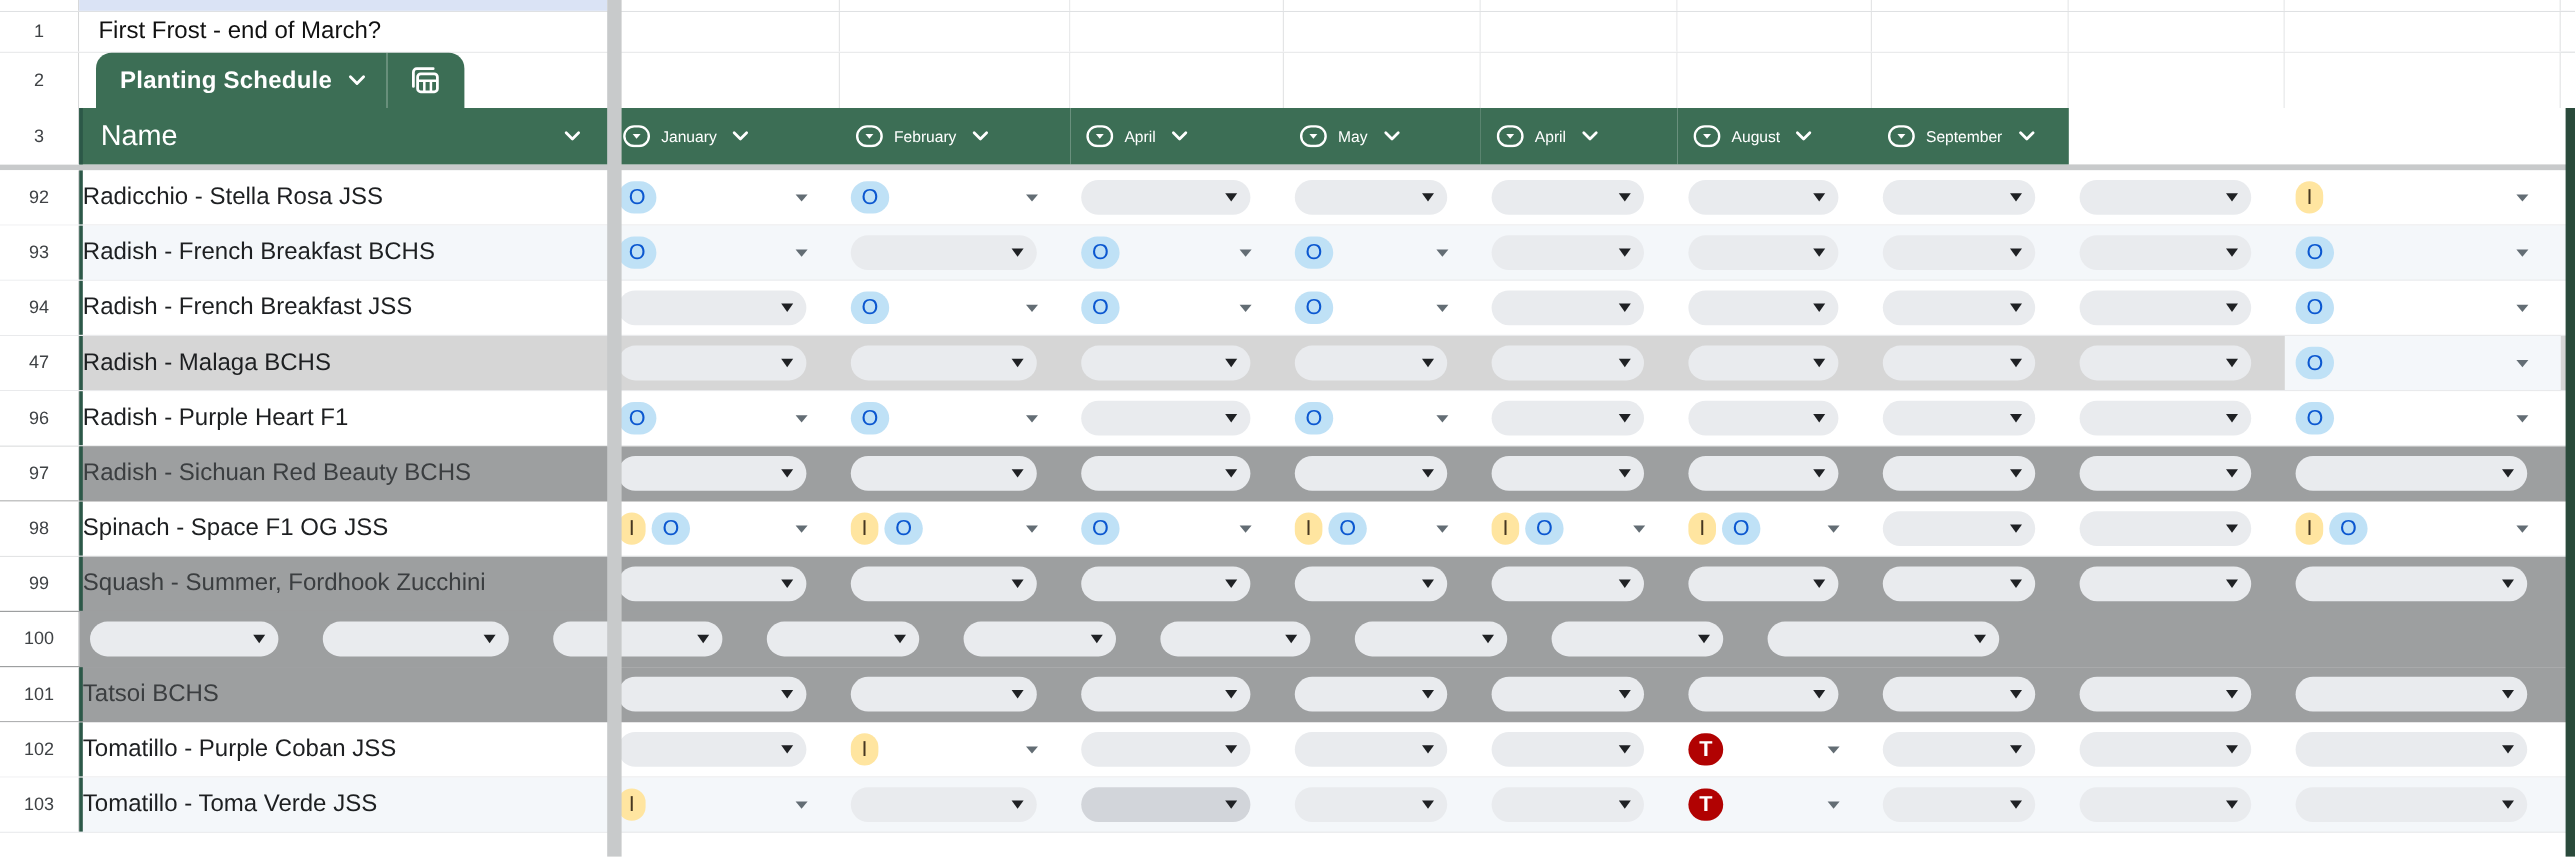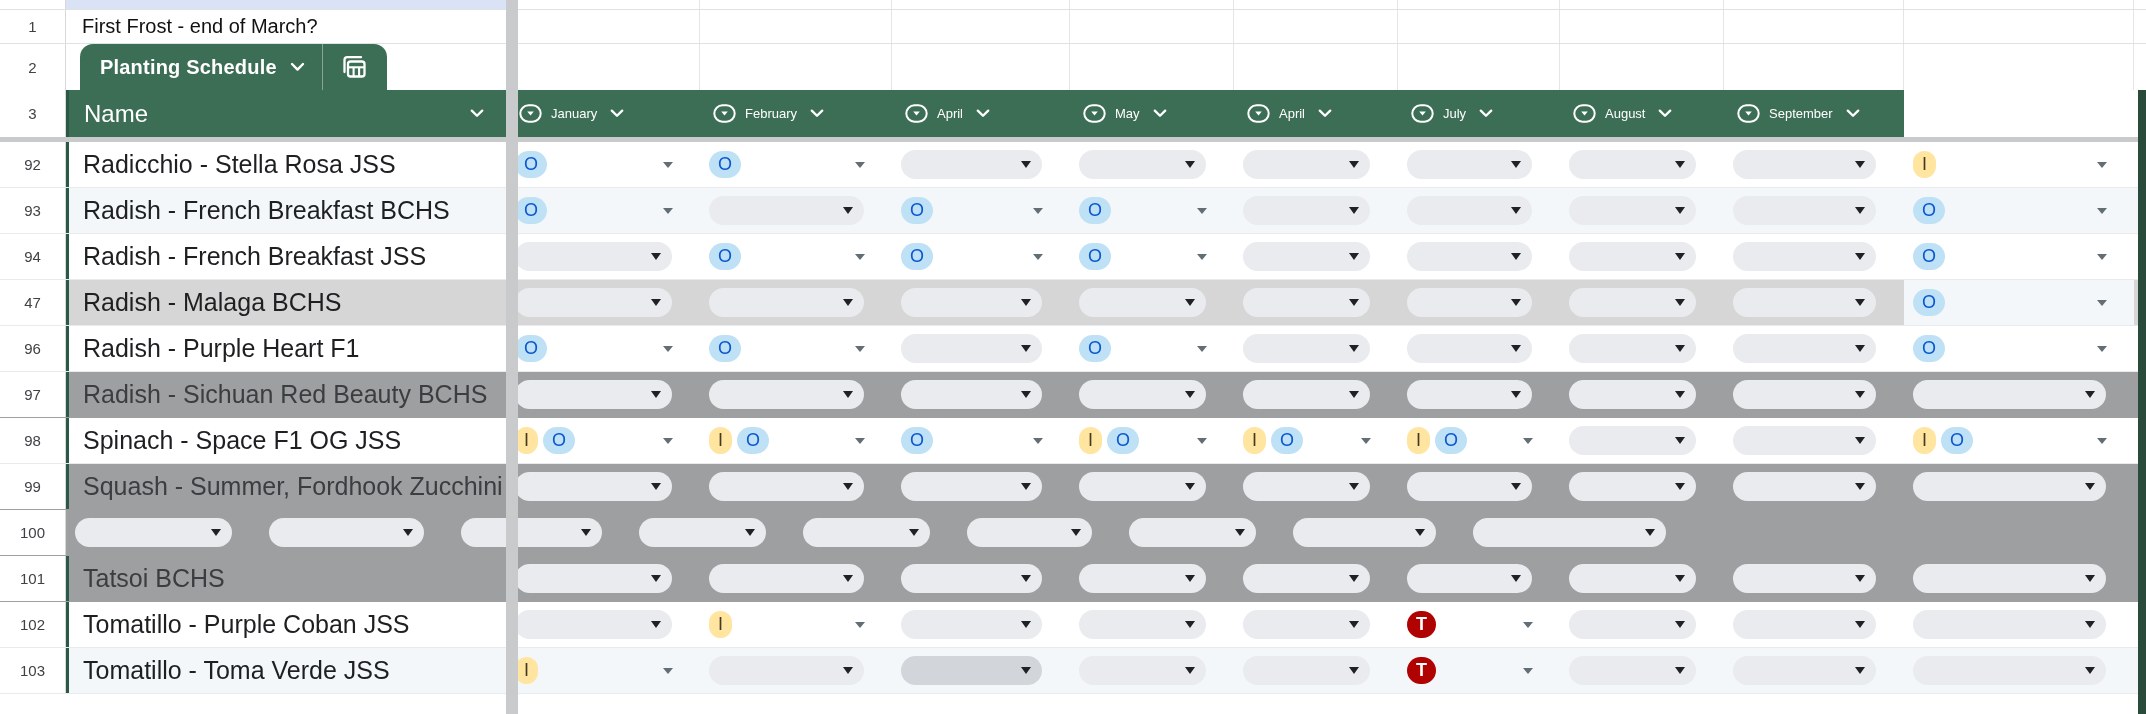--- a/index.html
+++ b/index.html
@@ -46,21 +46,21 @@
   .headerrow .namecol{background:var(--green);border-left:3px solid var(--green-border);
        color:#fff;font-size:24px;font-weight:500;justify-content:space-between;padding:0 22px 0 15px}
   .mheader{background:var(--green);color:#fff;display:flex;align-items:center;padding-left:13px}
   .mheader .mlabel{font-size:13px;font-weight:400;margin-left:9px}
   .mheader .chev{margin-left:13px;display:flex}
 
   .hdivider{height:5px;width:2146px;background:var(--divider)}
 
   
   .row{height:46px;border-bottom:1px solid #e9eaec;background:#fff}
-  .row .namecol{border-left:3px solid var(--green-border);padding-left:14px;font-size:25px;color:#1d1f21;background:transparent}
+  .row .namecol{border-left:3px solid var(--green-border);font-size:20px;color:#1d1f21;background:transparent}
   .row .numcol{background:#fff}
   .row.band,.row.band .namecol{background:var(--band)}
   .row.sel,.row.sel .namecol{background:var(--sel)}
   .row.dark{border-bottom-color:var(--darkrow)}
   .row.dark,.row.dark .namecol{background:var(--darkrow)}
   .row.dark .namecol{color:#3b3e40}
   .mcell{display:flex;align-items:center;position:relative;background:transparent}
   .mcell.cell-band{background:var(--band)}
 
   .pill{flex:1;height:29px;margin:0 28px 0 9px;border-radius:15px;background:var(--pill);
@@ -228,48 +228,34 @@
             </svg>
           </span>
         </div>
         <div class="mheader">
           <span style="display:flex">
             <svg width="23" height="19" viewBox="0 0 23 19">
               <rect x="1.3" y="1.3" width="20.4" height="16.4" rx="8.2" fill="none" stroke="#fff" stroke-width="2"></rect>
               <path d="M8.2 7.6 L11.5 11.6 L14.8 7.6 Z" fill="#fff"></path>
             </svg>
           </span>
-          <span class="mlabel">July</span>
+          <span class="mlabel">August</span>
           <span class="chev" style="display:flex">
             <svg width="14" height="9" viewBox="0 0 14 9">
               <path d="M1.8 1.6 L7 6.8 L12.2 1.6" stroke="#fff" stroke-width="2.3" fill="none" stroke-linecap="round" stroke-linejoin="round"></path>
             </svg>
           </span>
         </div>
         <div class="mheader">
           <span style="display:flex">
             <svg width="23" height="19" viewBox="0 0 23 19">
               <rect x="1.3" y="1.3" width="20.4" height="16.4" rx="8.2" fill="none" stroke="#fff" stroke-width="2"></rect>
               <path d="M8.2 7.6 L11.5 11.6 L14.8 7.6 Z" fill="#fff"></path>
             </svg>
           </span>
-          <span class="mlabel">August</span>
-          <span class="chev" style="display:flex">
-            <svg width="14" height="9" viewBox="0 0 14 9">
-              <path d="M1.8 1.6 L7 6.8 L12.2 1.6" stroke="#fff" stroke-width="2.3" fill="none" stroke-linecap="round" stroke-linejoin="round"></path>
-            </svg>
-          </span>
-        </div>
-        <div class="mheader">
-          <span style="display:flex">
-            <svg width="23" height="19" viewBox="0 0 23 19">
-              <rect x="1.3" y="1.3" width="20.4" height="16.4" rx="8.2" fill="none" stroke="#fff" stroke-width="2"></rect>
-              <path d="M8.2 7.6 L11.5 11.6 L14.8 7.6 Z" fill="#fff"></path>
-            </svg>
-          </span>
           <span class="mlabel">September</span>
           <span class="chev" style="display:flex">
             <svg width="14" height="9" viewBox="0 0 14 9">
               <path d="M1.8 1.6 L7 6.8 L12.2 1.6" stroke="#fff" stroke-width="2.3" fill="none" stroke-linecap="round" stroke-linejoin="round"></path>
             </svg>
           </span>
         </div>
       </div>
   </div>
 

